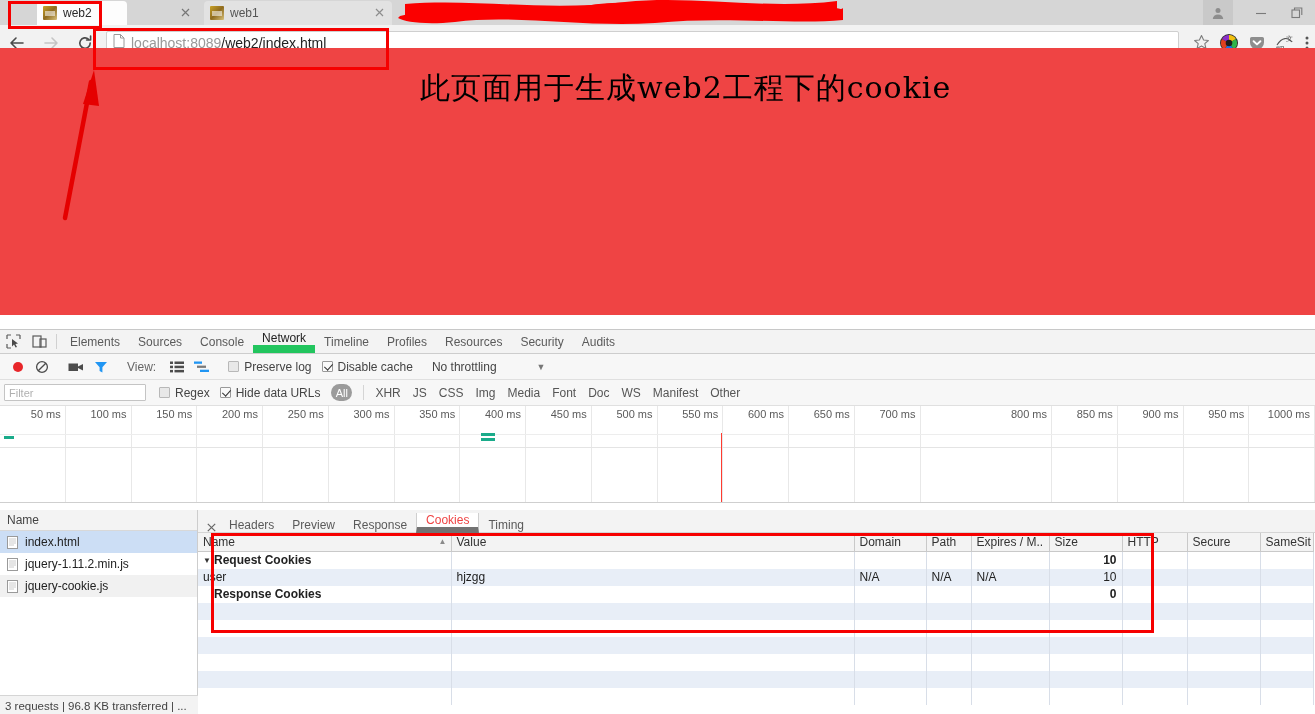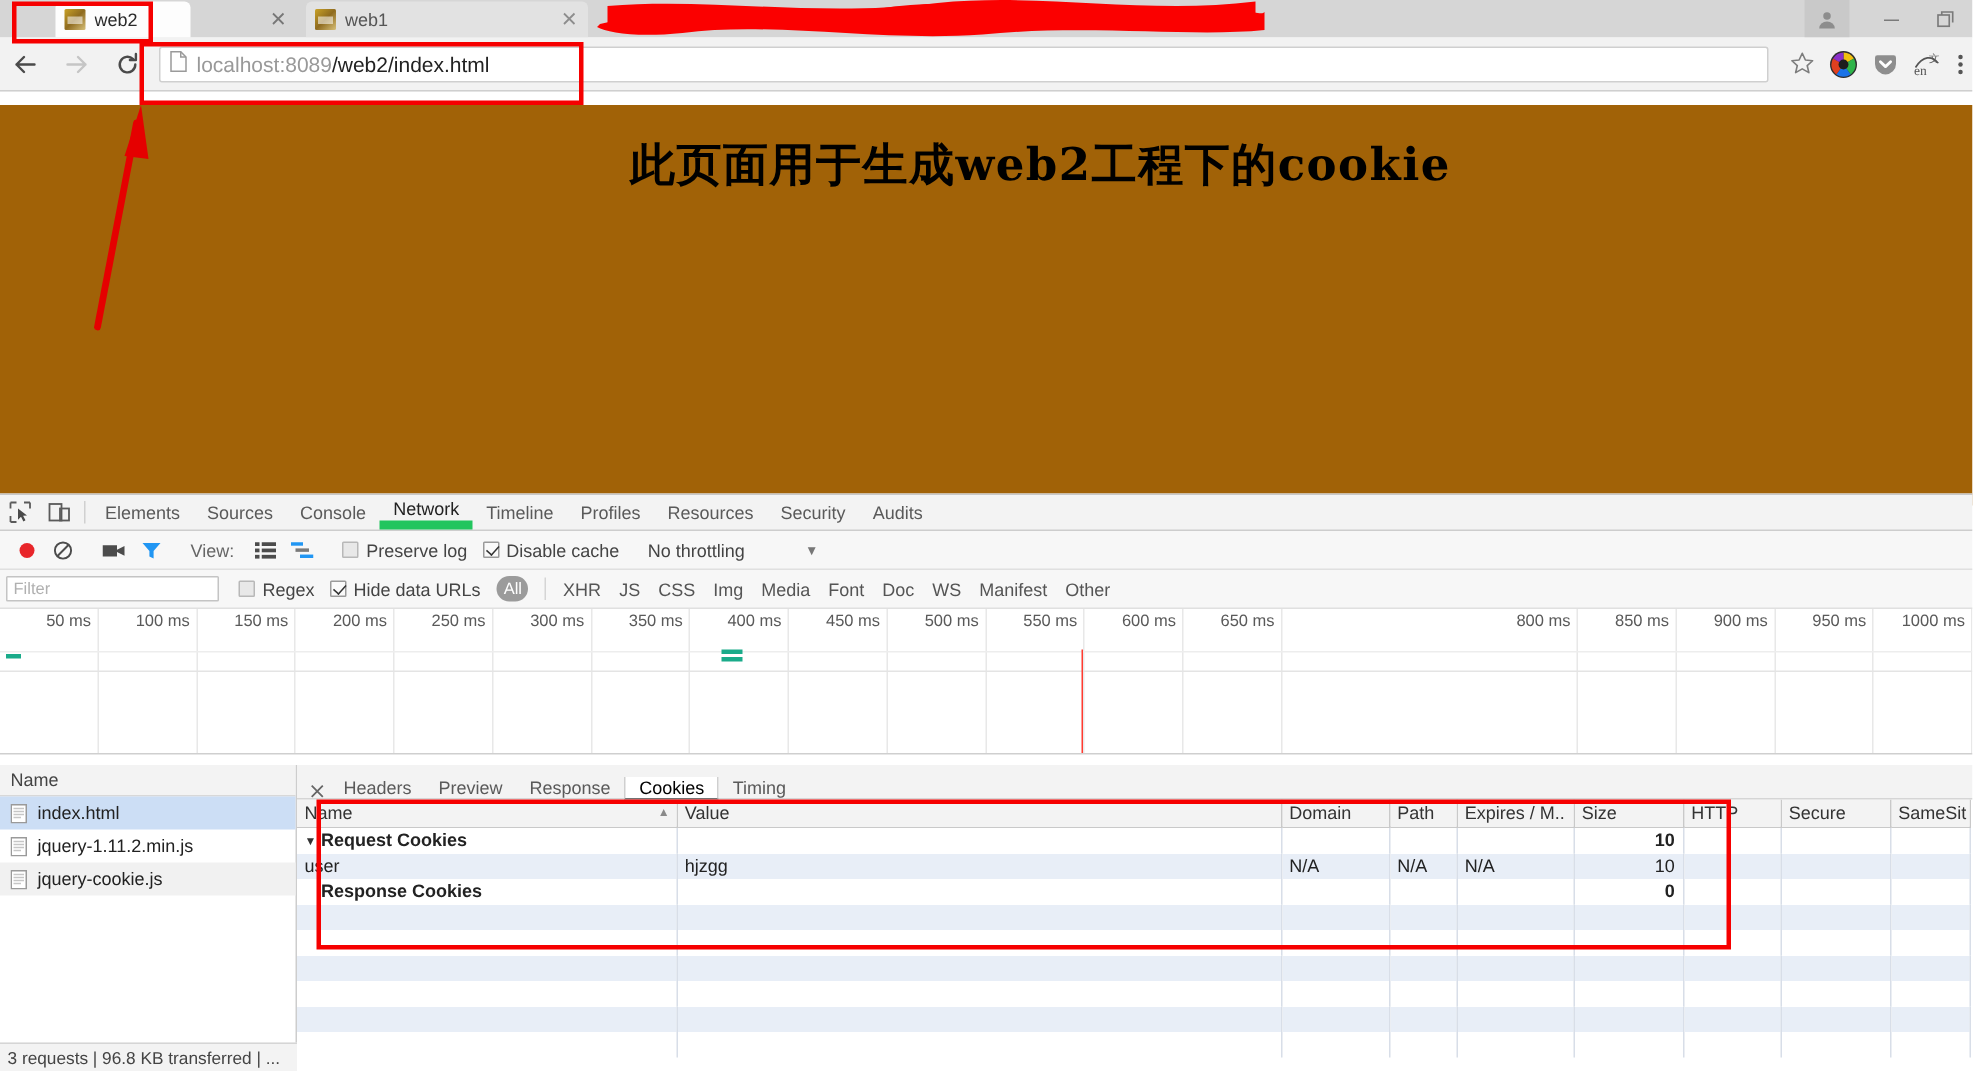--- a/index.html
+++ b/index.html
@@ -61,21 +61,21 @@
     display:flex; align-items:center; padding:0 6px;
     font-size:14px; color:#222;
   }
   .omni-page-ico{ margin-right:6px; flex:0 0 auto;}
   .url-host { color:#999; }
   .url-rest { color:#222; }
   .ext-ico { width:28px; height:36px; display:flex; align-items:center; justify-content:center; flex:0 0 auto;}
 
   
   .page {
-    position:absolute; left:0; top:70px; width:1315px; height:267px; background:#a16207;font-weight:bold;
+    position:absolute; left:0; top:48px; width:1315px; height:267px; background:#ef4444;
   }
   .page-heading{
     position:absolute; left:420px; top:20px;
     font-family:"DejaVu Serif","Liberation Serif",serif;
     font-size:30px; color:#000; letter-spacing:1px; white-space:nowrap;
   }
 
   
   .redbox { position:absolute; border:3px solid #f60000; pointer-events:none; }
   .redarrow { position:absolute; pointer-events:none; }
@@ -90,21 +90,21 @@
   .dt-tabbar{
     height:24px; display:flex; align-items:stretch;
     border-bottom:1px solid #cdcdcd; background:#f3f3f3;
   }
   .dt-toolico{ width:26px; display:flex; align-items:center; justify-content:center; }
   .dt-sep{ width:1px; background:#d0d0d0; margin:4px 4px; }
   .dt-tab{
     padding:0 9px; display:flex; align-items:center; color:#5a5a5a;
     white-space:nowrap; font-size:12px; cursor:default;
   }
-  .dt-tab.sel{ color:#222; border-bottom:6px solid #22c55e; }
+  .dt-tab.sel{ color:#222; border-bottom:8px solid #22c55e; }
 
   .dt-toolbar2{
     height:26px; display:flex; align-items:center; gap:0;
     border-bottom:1px solid #e0e0e0; background:#f7f7f7; padding-left:6px;
   }
   .tb-item{ display:flex; align-items:center; height:26px; padding:0 5px; color:#444; white-space:nowrap;}
   .tb-label{ color:#666; margin-right:4px;}
   .chk{
     width:11px; height:11px; border:1px solid #9a9a9a; background:#fff;
     margin-right:5px; display:inline-block; position:relative; border-radius:1px;
@@ -182,23 +182,23 @@
   .detail-tabs{
     height:23px; border-bottom:1px solid #d5d5d5; background:#f3f3f3;
     display:flex; align-items:flex-end; padding-left:4px;
   }
   .d-close{ width:18px; display:flex; align-items:center; justify-content:center; color:#666;}
   .d-tab{
     padding:0 9px; display:flex; align-items:center; color:#5a5a5a; font-size:12px;
     white-space:nowrap;
   }
   .d-tab.sel{
-    background:#fff; color:#000000;
+    background:#fff; color:#ef4444;
     border-left:1px solid #cfcfcf; border-right:1px solid #cfcfcf;
-    margin-bottom:-1px; border-bottom:1px solid #737373;
+    margin-bottom:-1px; border-bottom:6px solid #737373;
   }
 
   
   .grid{ position:absolute; left:0; top:23px; right:0; bottom:0; overflow:hidden; }
   .grid table{ border-collapse:collapse; width:1115px; table-layout:fixed; font-size:12px;}
   .grid th{
     background:#f3f3f3; border-right:1px solid #c9c9c9; border-bottom:1px solid #c9c9c9;
     font-weight:normal; color:#333; text-align:left; padding:2px 5px; height:18px;
     white-space:nowrap; overflow:hidden; position:relative;
   }
@@ -495,20 +495,23 @@
             <span class="lab">500 ms</span>
           </div>
           <div class="tickcell" style="left: 657.5px; width: 65.75px;">
             <span class="lab">550 ms</span>
           </div>
           <div class="tickcell" style="left: 723.25px; width: 65.75px; text-align: center;">
             <span class="lab">600 ms</span>
           </div>
           <div class="tickcell" style="left: 789px; width: 65.75px;">
             <span class="lab">650 ms</span>
+          </div>
+          <div class="tickcell" style="left: 854.75px; width: 65.75px;">
+            <span class="lab">700 ms</span>
           </div>
           <div class="tickcell" style="left: 986.25px; width: 65.75px;">
             <span class="lab">800 ms</span>
           </div>
           <div class="tickcell" style="left: 1052px; width: 65.75px;">
             <span class="lab">850 ms</span>
           </div>
           <div class="tickcell" style="left: 1117.75px; width: 65.75px;">
             <span class="lab">900 ms</span>
           </div>

